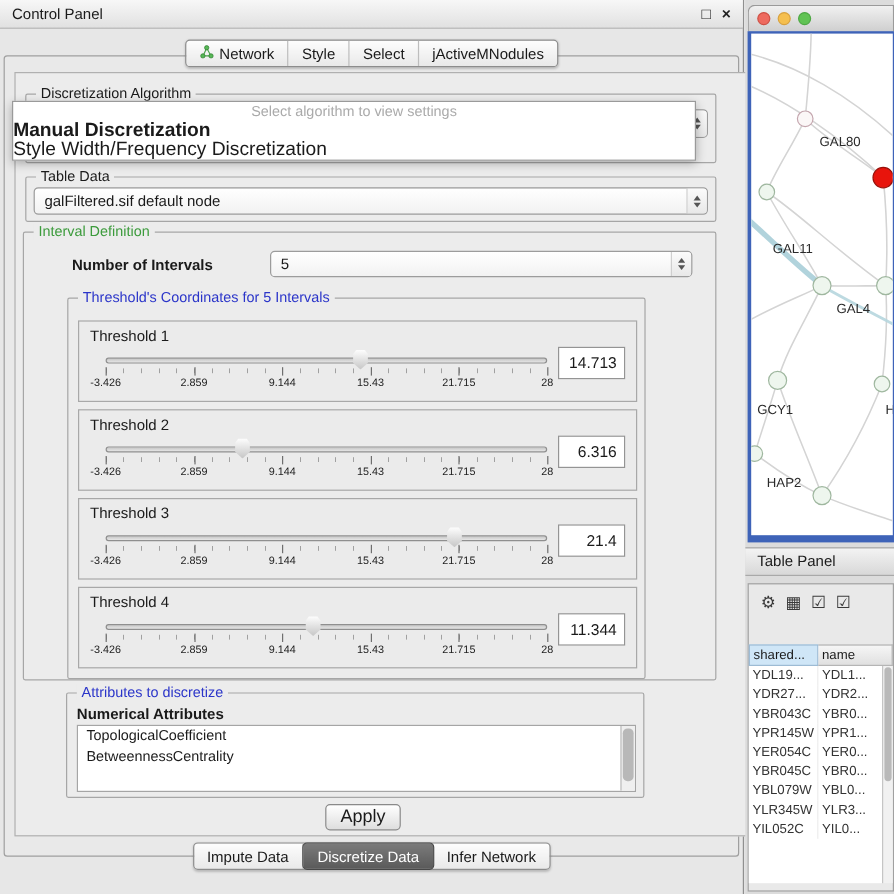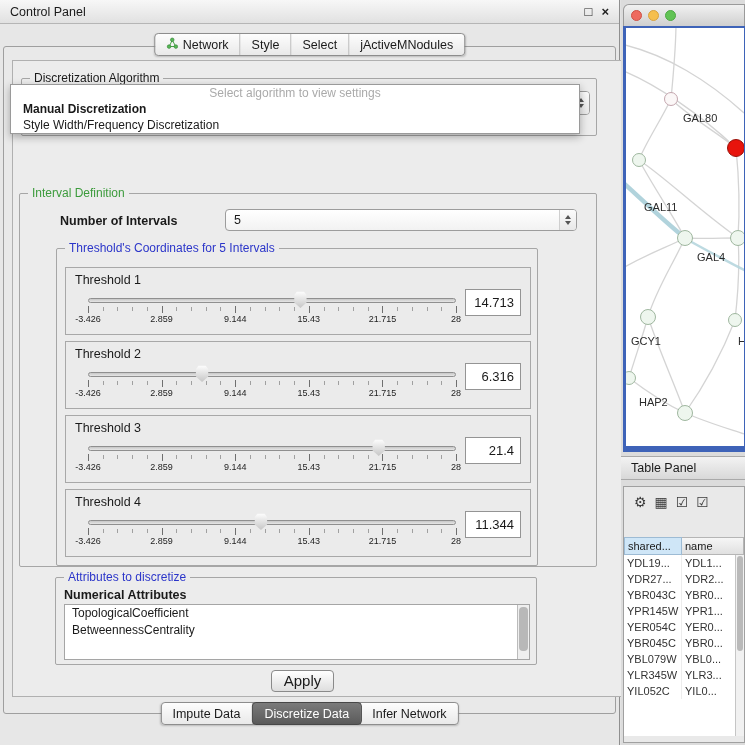--- a/index.html
+++ b/index.html
@@ -36,21 +36,21 @@
   .combo{position:absolute;background:linear-gradient(#ffffff,#f2f2f2);border:1px solid #9c9c9c;border-radius:4px;
     display:flex;align-items:center;padding-left:8px;font-size:12.5px;overflow:hidden}
   .combo .arrows{margin-left:auto;width:17px;align-self:stretch;display:flex;flex-direction:column;align-items:center;
     justify-content:center;gap:2px;border-left:1px solid #cfcfcf;background:linear-gradient(#fbfbfb,#e8e8e8)}
   .arr-up{width:0;height:0;border-left:3.5px solid transparent;border-right:3.5px solid transparent;border-bottom:4px solid #555}
   .arr-down{width:0;height:0;border-left:3.5px solid transparent;border-right:3.5px solid transparent;border-top:4px solid #555}
 
   .popup{position:absolute;left:10px;top:84px;width:570px;background:#fff;border:1px solid #9a9a9a;
     box-shadow:0 3px 8px rgba(0,0,0,.3);z-index:30}
   .popup-placeholder{height:16px;line-height:16px;text-align:center;color:#aaa;font-size:12px}
-  .popup-option{height:16px;line-height:16px;padding-left:12px;font-size:12px}
+  .popup-option{height:16px;line-height:16px;padding-left:0;font-size:16px}
   .popup-bold{font-weight:bold}
 
   .field-label{position:absolute;font-weight:bold;font-size:12.5px}
 
   .threshold-box{position:absolute;left:8px;width:466px;height:68px;border:1px solid #a8a8a8;background:#ebebeb}
   .t-label{position:absolute;left:9px;top:5px;font-weight:normal;font-size:12.5px}
   .slider{position:absolute;left:22px;top:22px;width:368px;height:34px}
   .track{position:absolute;left:0;right:0;top:8px;height:5px;background:linear-gradient(#c7c7c7,#e6e6e6);
     border:1px solid #8f8f8f;border-radius:3px}
   .thumb{position:absolute;top:1px;width:14px;height:17px;background:linear-gradient(#ffffff,#c6c6c6);
@@ -151,20 +151,30 @@
       <span class="legend">Discretization Algorithm</span>
       <div class="combo" style="left:6px;top:12px;right:6px;height:24px">
         <span></span>
         <span class="arrows">
             <span class="arr-up"></span>
             <span class="arr-down"></span>
           </span>
       </div>
     </div>
 
+    <div class="group" style="left:8px;top:86px;width:576px;height:38px">
+      <span class="legend">Table Data</span>
+      <div class="combo" style="left:6px;top:8px;right:6px;height:23px">
+        <span>galFiltered.sif default node</span>
+        <span class="arrows">
+            <span class="arr-up"></span>
+            <span class="arr-down"></span>
+          </span>
+      </div>
+    </div>
 
     <div class="group" style="left:6px;top:132px;width:578px;height:374px">
       <span class="legend legend-green">Interval Definition</span>
       <div class="field-label" style="left:40px;top:20px">Number of Intervals</div>
       <div class="combo" style="left:205px;top:15px;width:352px;height:22px">
         <span>5</span>
         <span class="arrows">
             <span class="arr-up"></span>
             <span class="arr-down"></span>
           </span>

